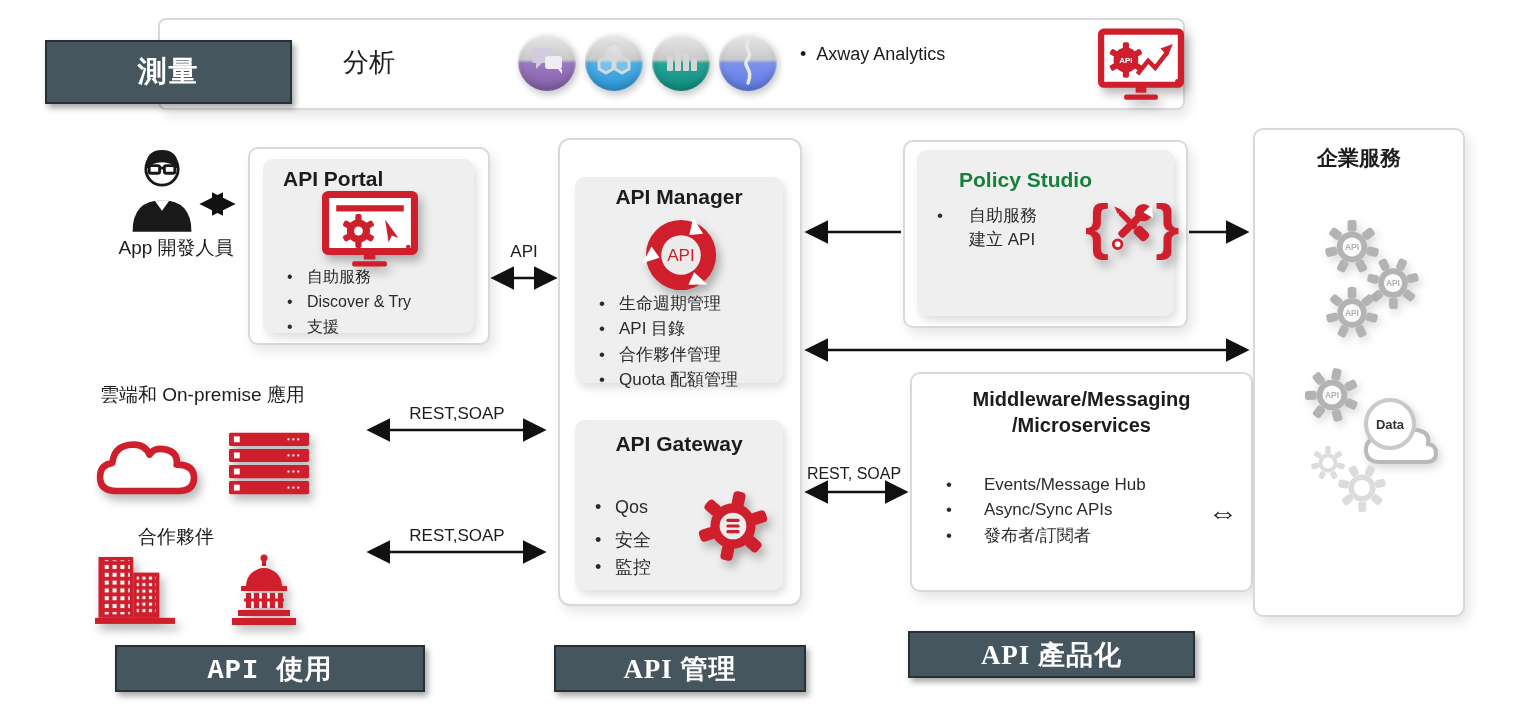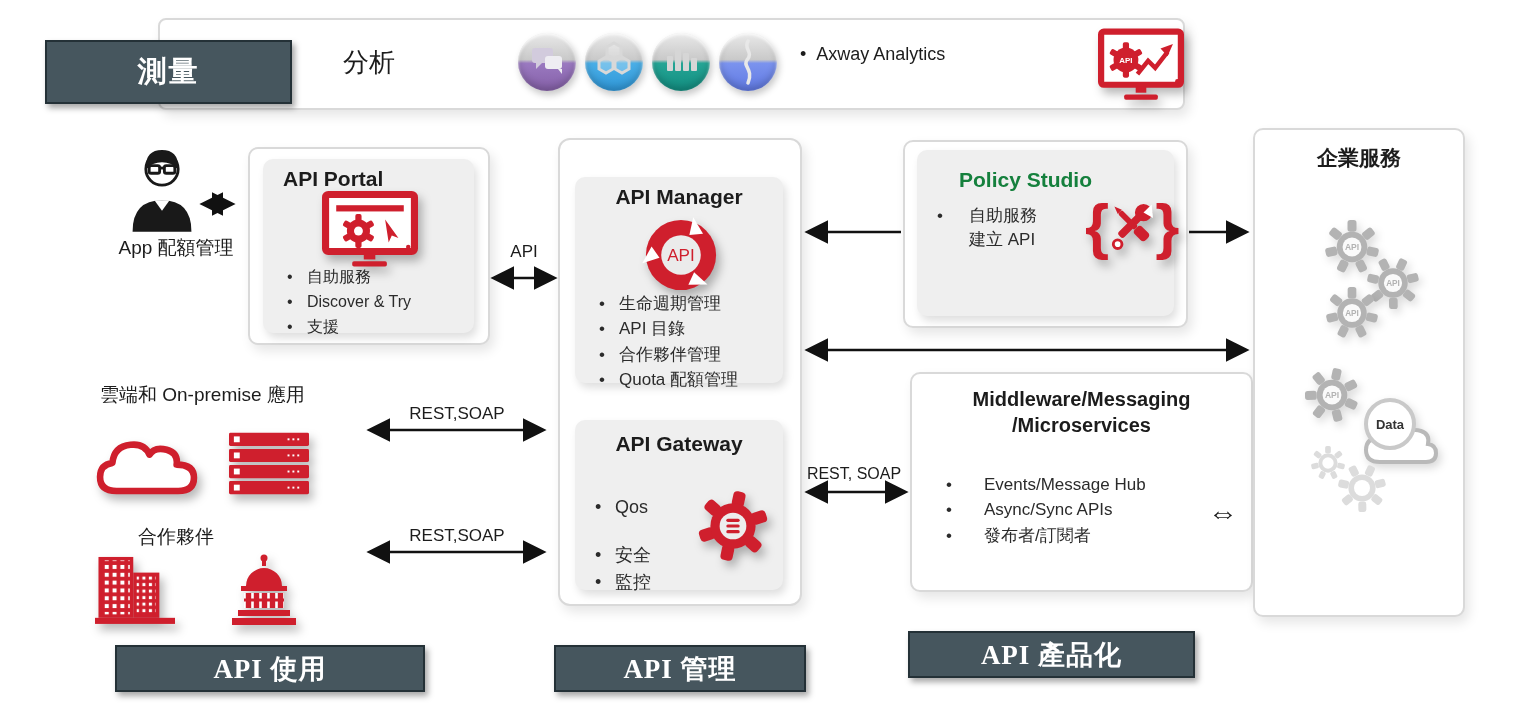--- a/index.html
+++ b/index.html
@@ -119,21 +119,21 @@
     <g fill="none" stroke="#191919" stroke-width="3">
       <rect x="26.5" y="23.5" width="11" height="8" rx="2"></rect>
       <rect x="42.5" y="23.5" width="11" height="8" rx="2"></rect>
       <line x1="37.5" y1="26" x2="42.5" y2="26"></line>
       <line x1="26.5" y1="25" x2="23" y2="23.5"></line>
       <line x1="53.5" y1="25" x2="57" y2="23.5"></line>
     </g>
     <path d="M9 93 Q9 60 40 60 Q71 60 71 93 Z" fill="#191919"></path>
     <path d="M32 60 L40 71 L48 60 Z" fill="#fff"></path>
   </svg>
-  <div class="lbl" style="left:96px; top:235px; width:160px; font-size:19px; text-align:center;">App 配額管理</div>
+  <div class="lbl" style="left:96px; top:235px; width:160px; font-size:19px; text-align:center;">App 開發人員</div>
 
   <div class="panel" style="left:248px; top:147px; width:242px; height:198px;"></div>
   <div class="card" style="left:263px; top:159px; width:211px; height:174px;">
     <div class="title" style="position:absolute; left:20px; top:8px; font-size:21px;">API Portal</div>
     <svg class="redshadow" style="position:absolute; left:58px; top:32px;" width="98" height="80" viewBox="0 0 110 90">
       <rect x="5" y="4" width="100" height="64" rx="3" fill="#fff" stroke="#cf1f2d" stroke-width="8"></rect>
       <rect x="17" y="16" width="76" height="7" fill="#cf1f2d"></rect>
       <g transform="translate(42,45)">
         <g fill="#cf1f2d">
           <rect x="-3.5" y="-19" width="7" height="8" rx="2"></rect>
@@ -176,21 +176,21 @@
       <li style="margin-bottom:4px;">生命週期管理</li>
       <li style="margin-bottom:4px;">API 目錄</li>
       <li style="margin-bottom:4px;">合作夥伴管理</li>
       <li>Quota 配額管理</li>
     </ul>
   </div>
 
   <div class="card" style="left:575px; top:420px; width:208px; height:170px;">
     <div class="title ctr" style="position:absolute; left:0; top:12px; width:100%; font-size:21px;">API Gateway</div>
     <ul class="blist" style="position:absolute; left:18px; top:76px; font-size:18px;">
-      <li style="margin-bottom:25px;">Qos</li>
+      <li style="margin-bottom:10px;">Qos</li>
       <li style="">安全</li>
       <li>監控</li>
     </ul>
     <svg class="redshadow" style="position:absolute; left:122px; top:70px;" width="72" height="72" viewBox="0 0 70 70">
       <g transform="translate(35,35)">
         <g fill="#cf1f2d">
           <rect x="-6" y="-34" width="12" height="15" rx="4" transform="rotate(12)"></rect>
           <rect x="-6" y="-34" width="12" height="15" rx="4" transform="rotate(72)"></rect>
           <rect x="-6" y="-34" width="12" height="15" rx="4" transform="rotate(132)"></rect>
           <rect x="-6" y="-34" width="12" height="15" rx="4" transform="rotate(192)"></rect>
@@ -425,21 +425,21 @@
       <line x1="808" y1="492" x2="905" y2="492" marker-start="url(#ahl)" marker-end="url(#ahr)"></line>
     </g>
   </svg>
 
   <div class="arrowlabel ctr" style="left:492px; top:242px; width:64px;">API</div>
   <div class="arrowlabel ctr" style="left:369px; top:404px; width:176px;">REST,SOAP</div>
   <div class="arrowlabel ctr" style="left:369px; top:526px; width:176px;">REST,SOAP</div>
   <div class="arrowlabel ctr" style="left:798px; top:465px; width:112px; font-size:16px;">REST, SOAP</div>
   <div class="arrowlabel" style="left:1208px; top:496px; font-size:30px; font-weight:bold;">⇔</div>
 
-  <div class="slate bottom" style="left:115px; top:645px; width:310px; height:47px;">
+  <div class="slate bottom" style="left:115px; top:645px; width:310px; height:47px;font-family:Liberation Mono, monospace;">
     <span>API 使用</span>
   </div>
   <div class="slate bottom" style="left:554px; top:645px; width:252px; height:47px;">
     <span>API 管理</span>
   </div>
   <div class="slate bottom" style="left:908px; top:631px; width:287px; height:47px;">
     <span>API 產品化</span>
   </div>
 
 </div>

